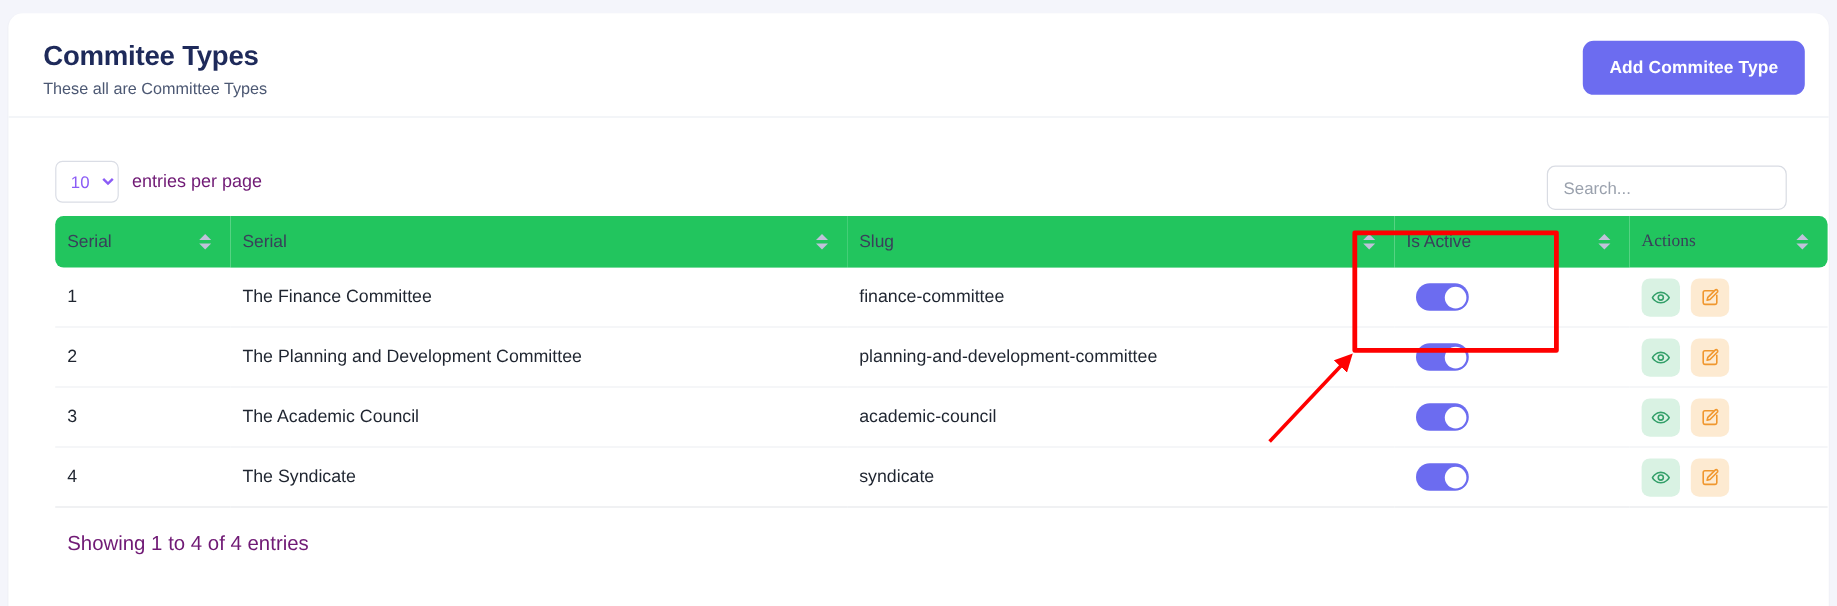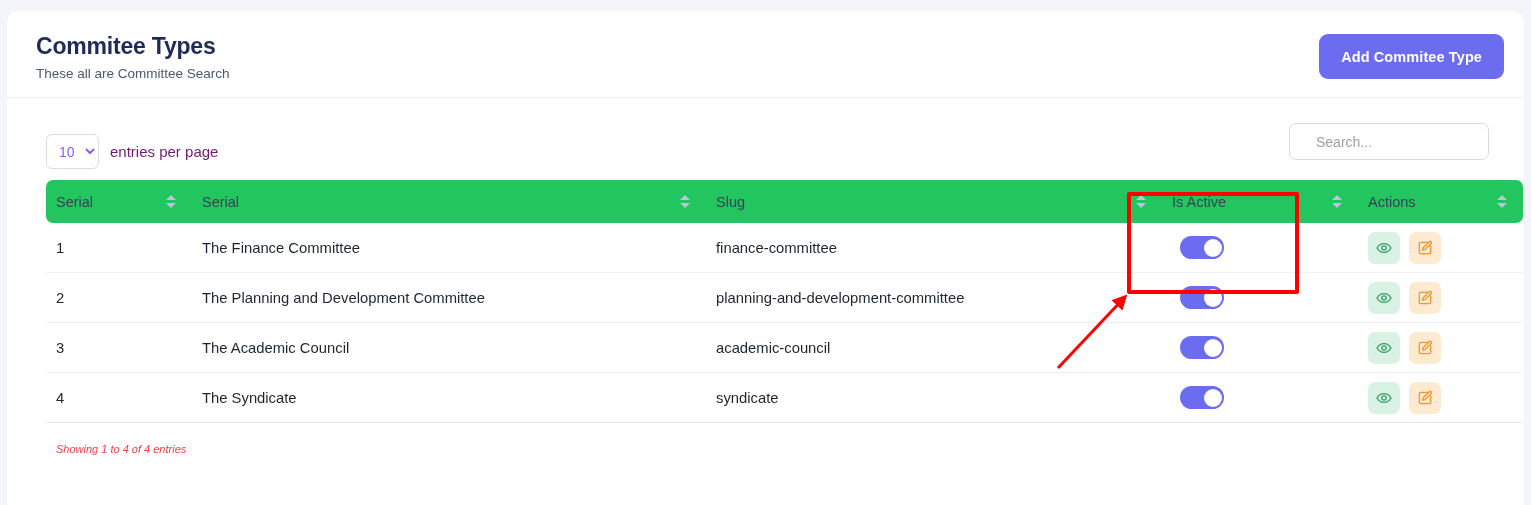--- a/index.html
+++ b/index.html
@@ -108,24 +108,24 @@
   }
 
   .entries-label {
     font-size: 15px;
     color: #701a75;
   }
 
   .search-input {
     position: absolute;
     right: 6px;
-    top: 1px;
+    top: 16px;
     width: 200px;
     height: 37px;
-    padding: 0 26px;
+    padding: 0 13px;
     border: 1px solid #d9dce3;
     border-radius: 7px;
     background: #ffffff;
     font-family: "Liberation Sans", sans-serif;
     font-size: 14px;
     color: #2b3445;
     outline: none;
   }
   .search-input::placeholder { color: #9aa1ad; }
 
@@ -143,21 +143,21 @@
     background: #22c55e;
     height: 43px;
     font-size: 14.5px;
     font-weight: normal;
     color: #39405a;
     text-align: left;
     padding: 0;
     vertical-align: middle;
   }
   thead th:first-child { border-radius: 7px 0 0 7px; }
-  thead th:last-child  { border-radius: 0 7px 7px 0; }
+  thead th:last-child  { border-radius: 0 7px 7px 0; font-family: Liberation Serif, serif; }
 
   .th-inner {
     display: flex;
     align-items: center;
     justify-content: space-between;
     padding: 0 16px 0 10px;
     height: 43px;
   }
   .th-label { white-space: nowrap; }
 
@@ -232,23 +232,22 @@
     justify-content: center;
     cursor: pointer;
     padding: 0;
   }
   .act-view { background: #d9f2e3; }
   .act-edit { background: #fdead1; }
 
   
   .table-footer {
     padding: 20px 10px 0 10px;
-    font-size: 11px;
-    color: #ef4444;
-    font-style: italic;
+    font-size: 17px;
+    color: #701a75;
   }
 
   
   .annot-rect {
     position: absolute;
     left: 1127px;
     top: 192px;
     width: 172px;
     height: 102px;
     border: 4px solid #fe0000;
@@ -266,21 +265,21 @@
 </style>
 </head>
 <body>
 
 <div class="page">
 
   <div class="card">
 
     <div class="card-header">
       <div class="page-title">Commitee Types</div>
-      <div class="page-subtitle">These all are Committee Search</div>
+      <div class="page-subtitle">These all are Committee Types</div>
       <button class="add-btn">Add Commitee Type</button>
     </div>
 
     <div class="card-body">
 
       <div class="controls">
         <div class="entries-group">
           <select class="entries-select">
             <option>10</option>
             <option>25</option>

